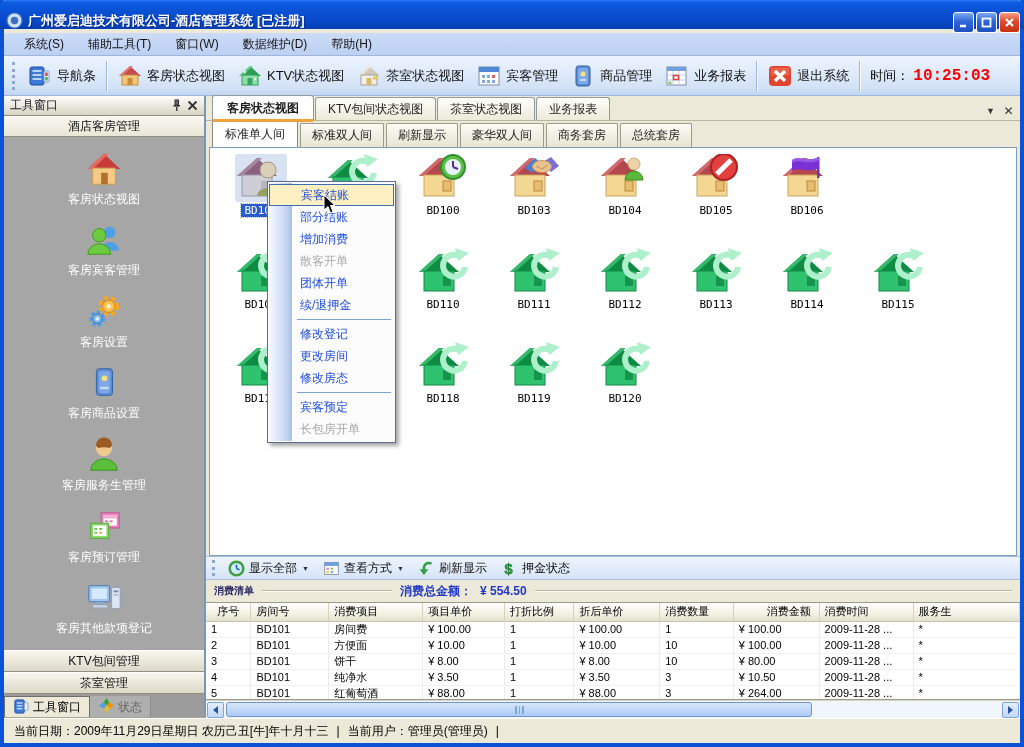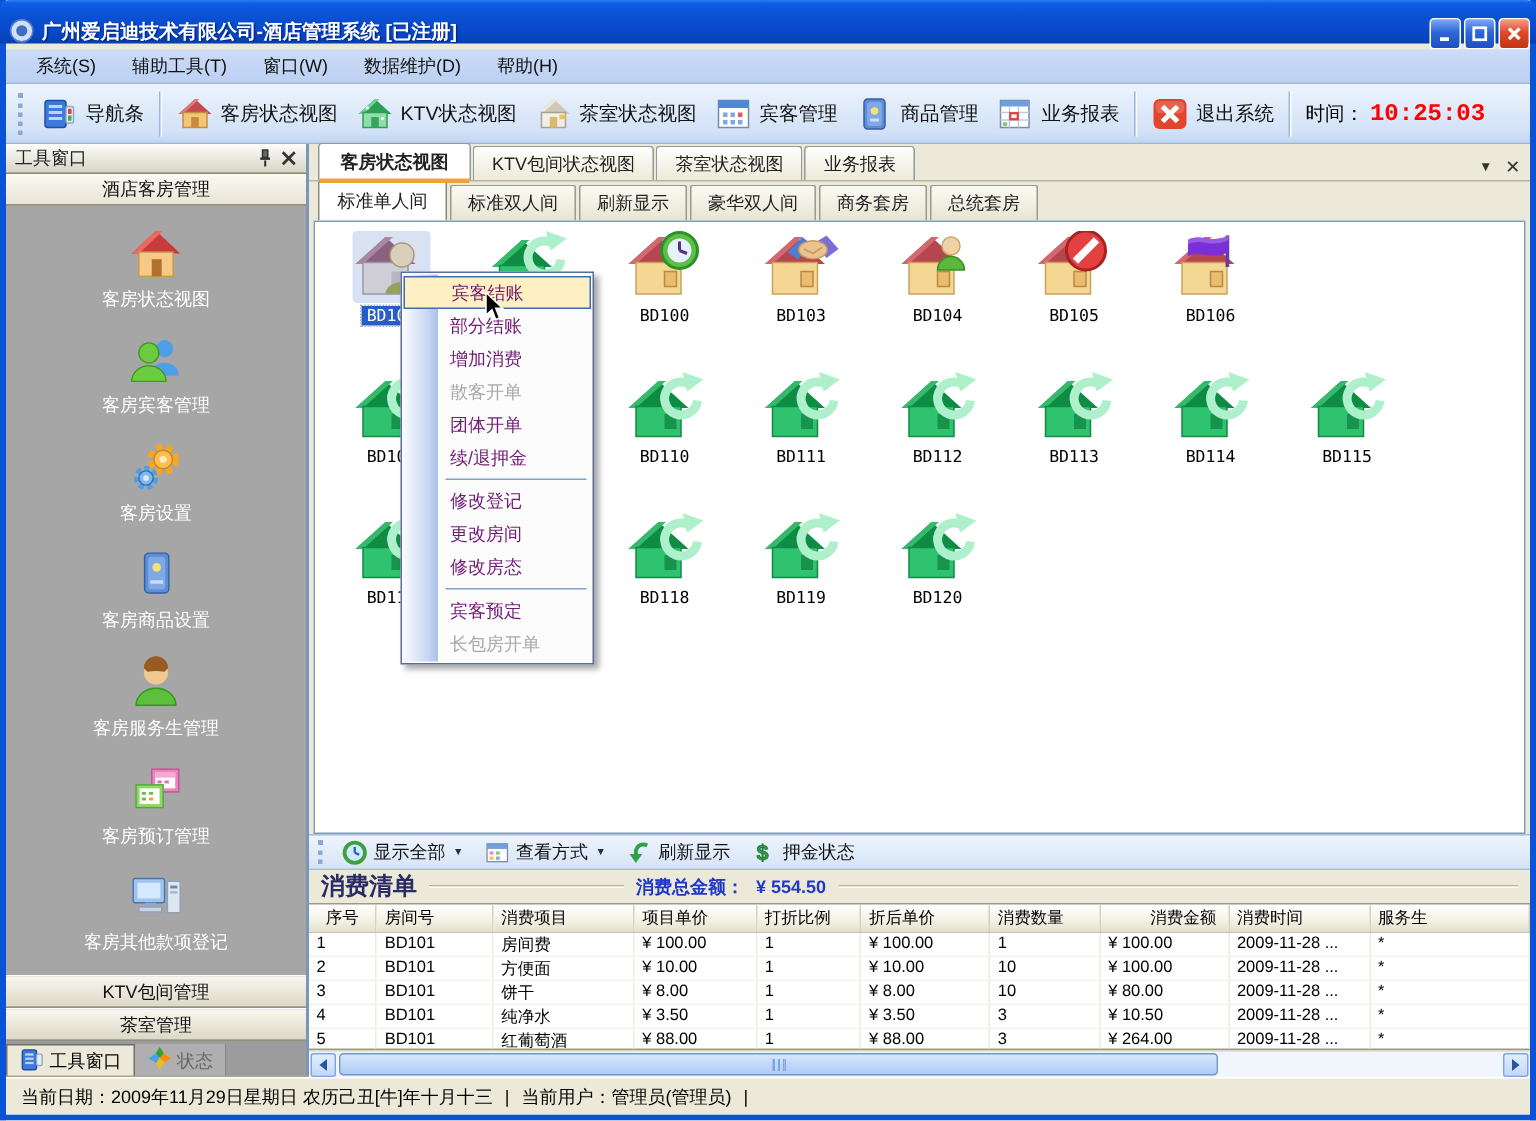--- a/index.html
+++ b/index.html
@@ -73,34 +73,34 @@
   .room .ric { width:52px; height:48px; }
   .room .ric svg { width:52px; height:48px; display:block; }
   .room .rlbl { font-size:11px; font-family:"DejaVu Sans Mono",monospace; color:#000; margin-top:2px; padding:0 3px; }
   .room.selected .rlbl { background:#2A5BCB; color:#fff; outline:1px dotted #9BB; }
   .room.selected .ric { background:rgba(120,150,210,.28); border-radius:3px; }
   
   .ctxmenu { position:absolute; left:57px; top:33px; width:129px; background:#FCFCFC; border:1px solid #5A6B9C;
      box-shadow:3px 3px 4px rgba(0,0,0,.35); padding:2px 1px; z-index:10; }
   .ctxmenu::before { content:""; position:absolute; left:1px; top:1px; bottom:1px; width:23px;
      background:linear-gradient(90deg,#F7FAFF,#C9D8F2 70%,#A9C0E8); }
-  .cm-row { position:relative; height:22px; line-height:22px; font-size:12px; padding-left:31px; color:#701a75; white-space:nowrap; }
+  .cm-row { position:relative; height:22px; line-height:22px; font-size:12px; padding-left:31px; color:#1d4ed8; white-space:nowrap; }
   .cm-row.hl { background:#FFF0C4; border:1px solid #3E6DB5; line-height:20px; height:22px; }
   .cm-row.dis { color:#A8A8A8; }
   .cm-sep { height:1px; background:#7DA2CE; margin:3px 3px 3px 28px; }
   .cursor { position:absolute; left:55px; top:13px; width:16px; height:20px; z-index:11; }
   
   .btoolbar { height:24px; flex:0 0 24px; background:linear-gradient(180deg,#EEF4FD,#D6E4F7); border-top:1px solid #A8C0E0;
      border-bottom:1px solid #A8C0E0; display:flex; align-items:center; padding:0 2px; }
   .vt-btn { display:flex; align-items:center; gap:4px; font-size:12px; padding:1px 7px; color:#111; }
   .vt-btn .ic svg { width:17px; height:17px; display:block; }
   .vt-arrow { font-size:7px; color:#234; margin-left:1px; }
   
   .consum { height:22px; flex:0 0 22px; display:flex; align-items:center; padding:0 8px; gap:8px; }
-  .consum .t1 { font-size:16px; font-weight:bold; color:#2B2B66; }
+  .consum .t1 { font-size:10px; font-weight:bold; color:#2B2B66; }
   .consum .line { height:2px; border-top:1px solid #B9B5A3; border-bottom:1px solid #FDFDF6; }
   .consum .l1 { width:130px; } .consum .l2 { flex:1; }
   .consum .t2 { font-size:12px; font-weight:bold; color:#2039C8; }
   
   .tablewrap { height:98px; flex:0 0 98px; background:#fff; border:1px solid #9B9A8B; border-left:none; border-right:none; overflow:hidden; }
   table { width:100%; border-collapse:collapse; table-layout:fixed; }
   th { height:18px; font-size:11px; font-weight:normal; text-align:left; padding:0 5px;
      background:linear-gradient(180deg,#FFFFFF,#F2F1E4 60%,#E3E1CD); border-right:1px solid #D5D2BE; border-bottom:1px solid #C8C5B2;
      white-space:nowrap; overflow:hidden; }
   td { height:15px; font-size:11px; padding:0 5px; border-right:1px solid #ECECE2; border-bottom:1px solid #F2F2EA;

